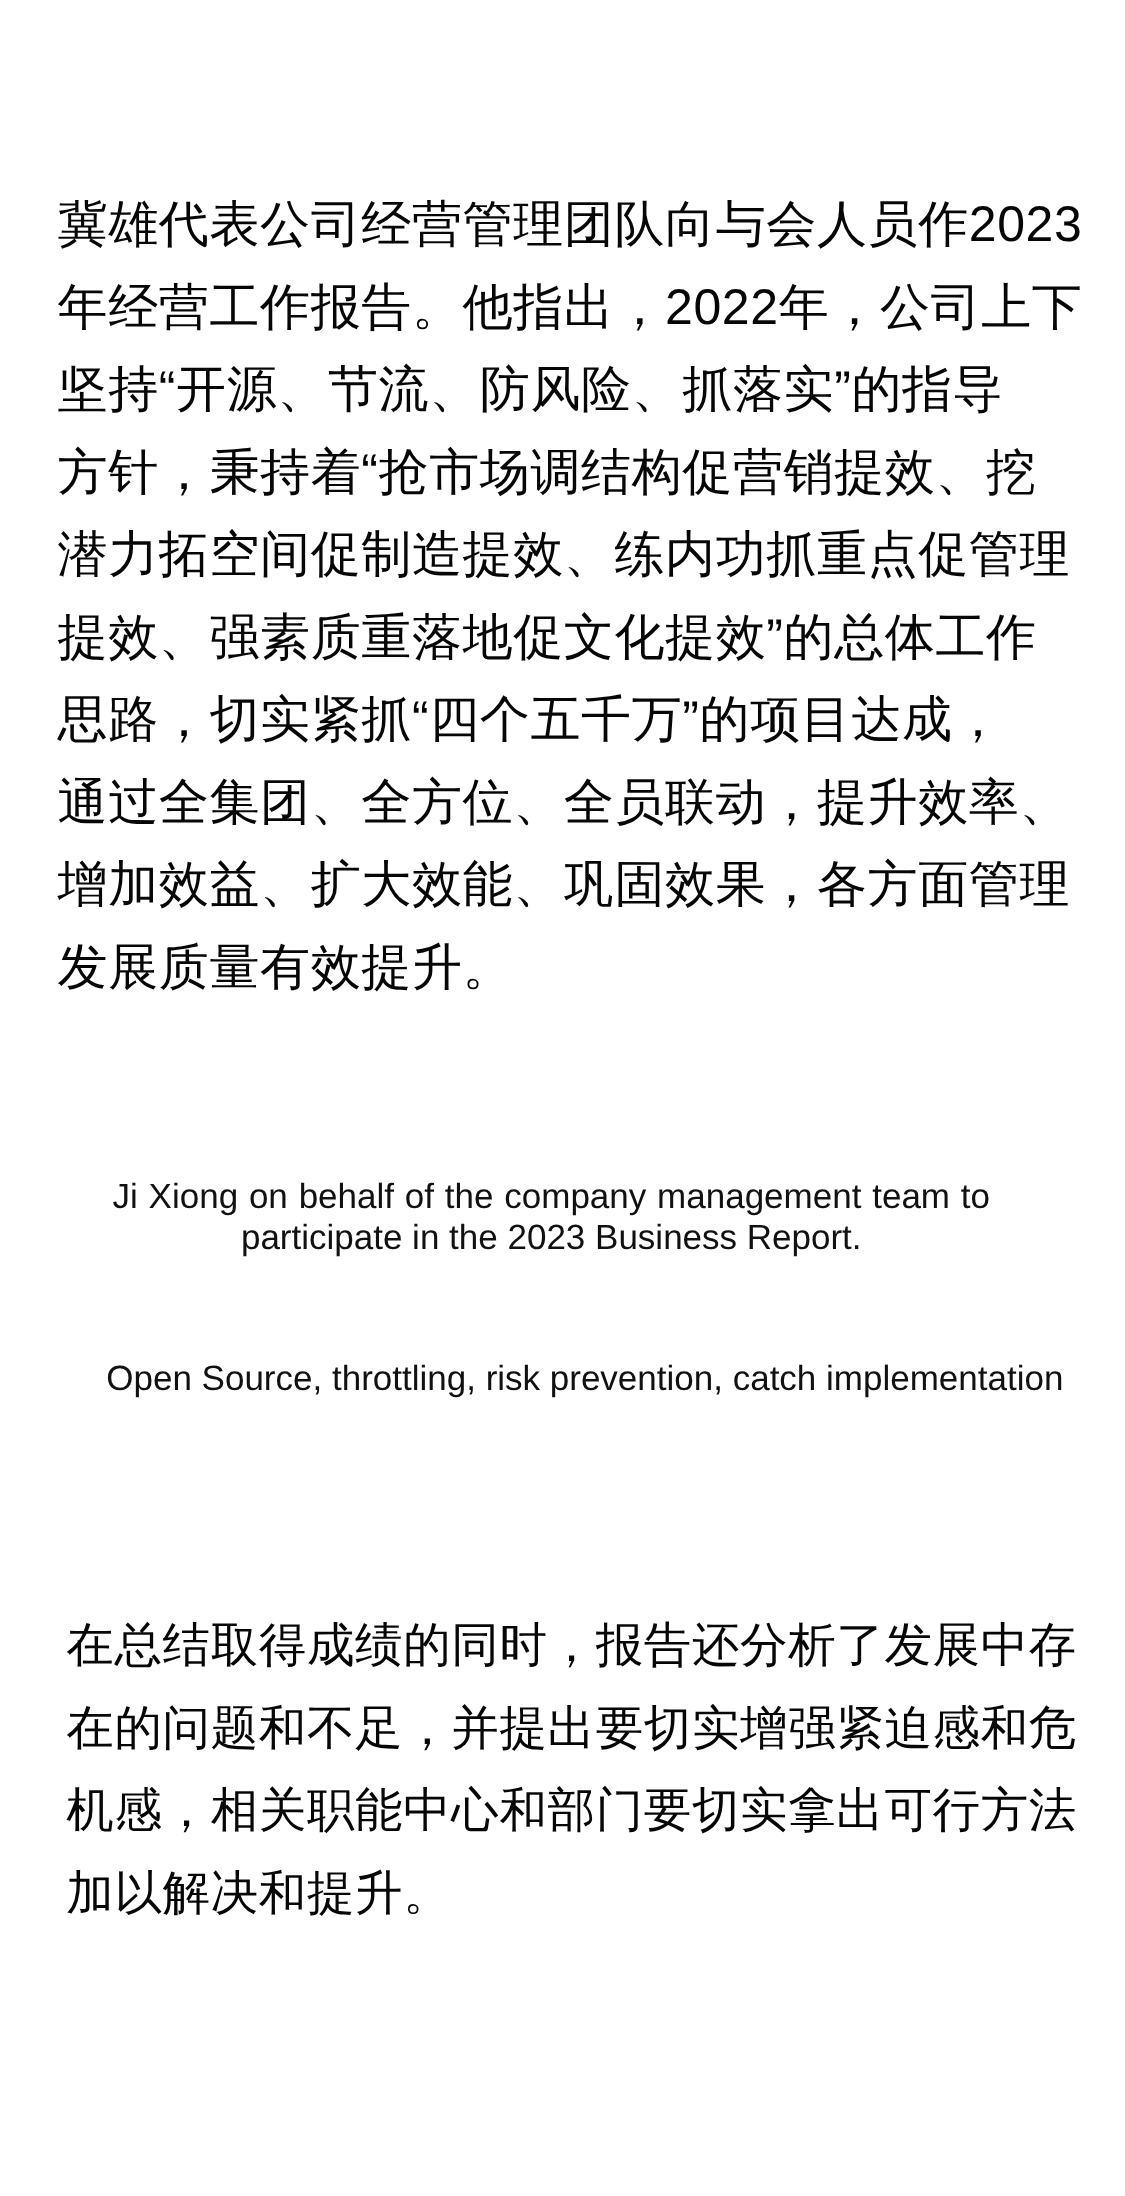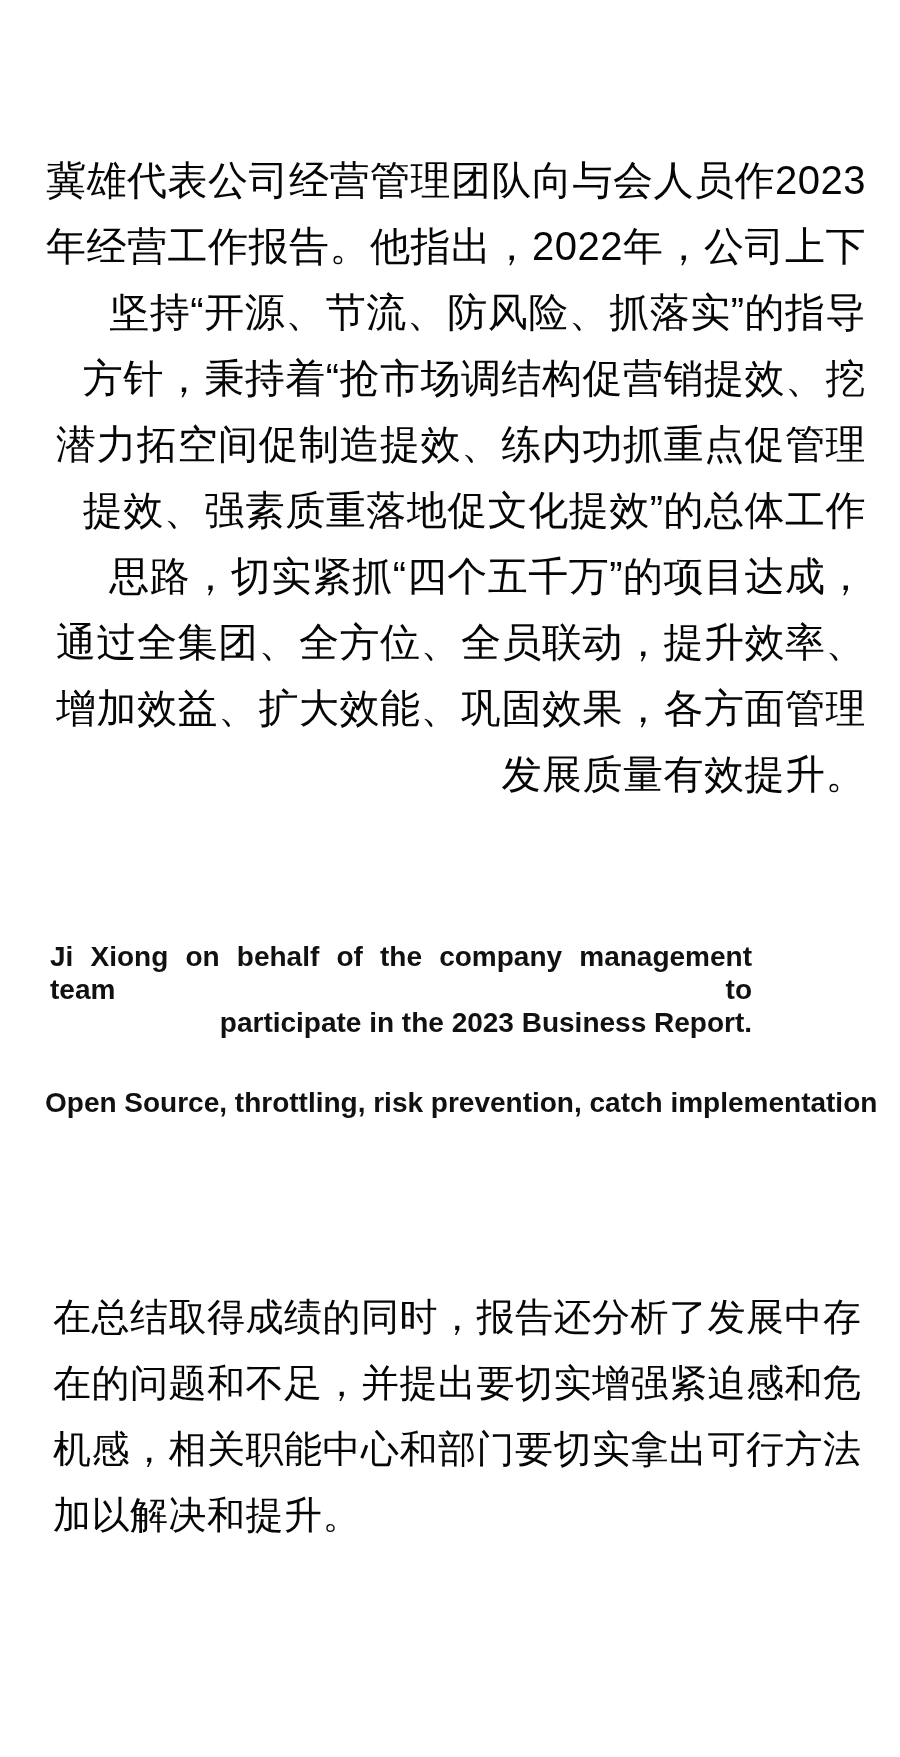--- a/index.html
+++ b/index.html
@@ -22,46 +22,46 @@
     font-size: 40px;
     line-height: 66px;
     letter-spacing: 0.5px;
     color: #060606;
     font-weight: 400;
   }
   .cn-para-1 {
     top: 147px;
     left: 46px;
     width: 820px;
-    text-align: right;
   }
   .cn-para-2 {
     top: 1284px;
     left: 53px;
     width: 820px;
     font-size: 38px;
   }
   .en-caption {
     position: absolute;
     font-size: 28px;
     line-height: 33px;
     color: #111111;
-    font-weight: 700;
+    font-weight: 400;
+    margin-left: 40px;
   }
   .en-caption-photo {
     top: 940px;
     left: 50px;
     width: 702px;
   }
   .en-caption-photo .jline {
     text-align: justify;
     text-align-last: justify;
   }
   .en-caption-photo .lline {
-    text-align: right;
+    text-align: center;
   }
   .en-caption-guideline {
     top: 1086px;
     left: 45px;
     width: 820px;
     white-space: pre;
   }
 </style>
 </head>
 <body>

